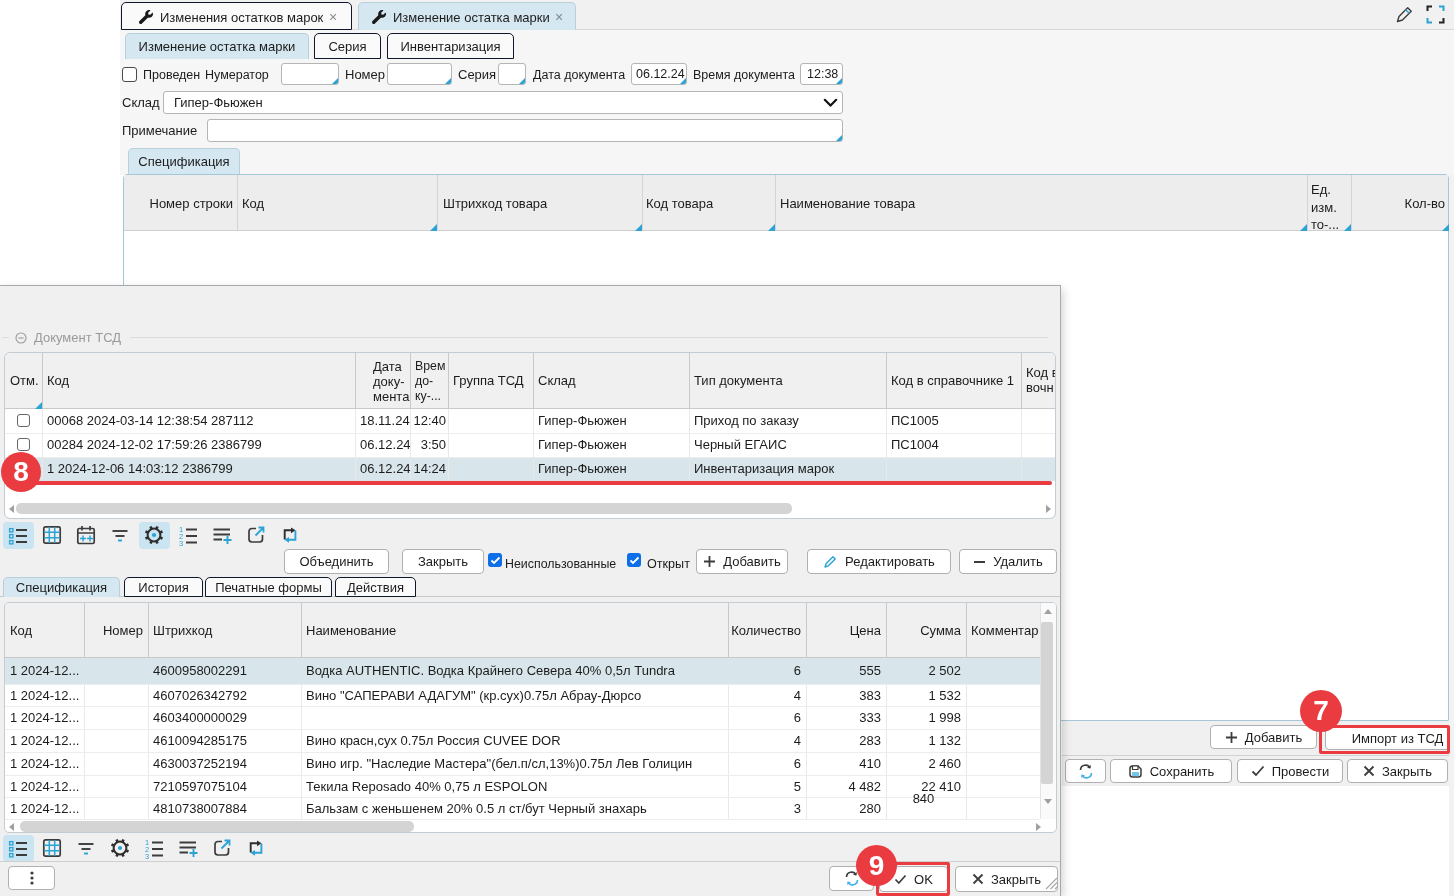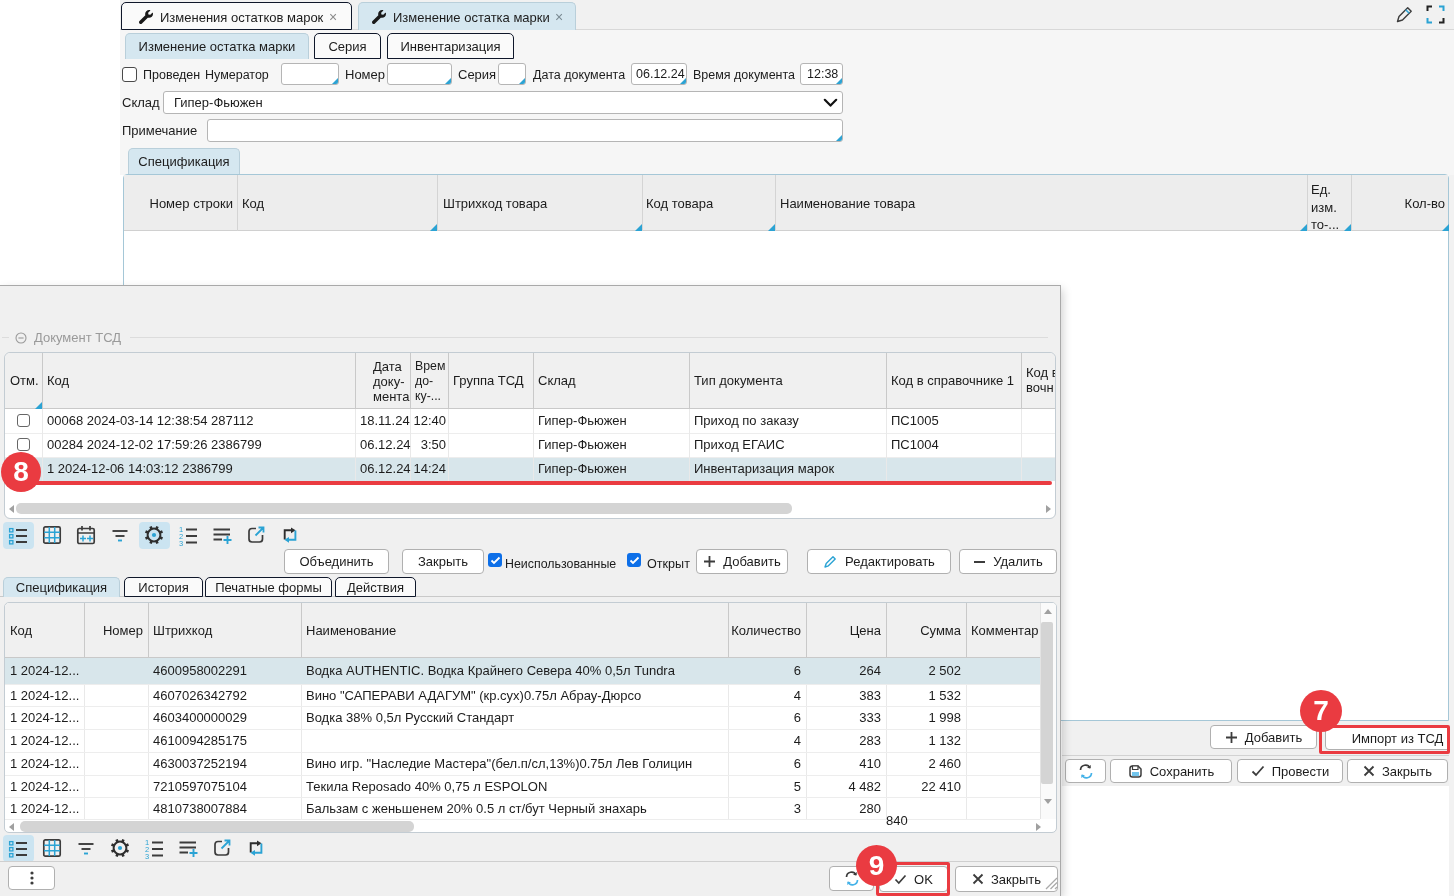--- a/index.html
+++ b/index.html
@@ -182,21 +182,21 @@
   <div class="txt" style="left:42px;top:60px">00068 2024-03-14 12:38:54 287112</div>
   <div class="txt" style="left:355px;top:60px">18.11.24</div>
   <div class="txt" style="left:405px;top:60px;width:36px;text-align:right">12:40</div>
   <div class="txt" style="left:533px;top:60px">Гипер-Фьюжен</div>
   <div class="txt" style="left:689px;top:60px">Приход по заказу</div>
   <div class="txt" style="left:886px;top:60px">ПС1005</div>
   <div class="txt" style="left:42px;top:84px">00284 2024-12-02 17:59:26 2386799</div>
   <div class="txt" style="left:355px;top:84px">06.12.24</div>
   <div class="txt" style="left:405px;top:84px;width:36px;text-align:right">3:50</div>
   <div class="txt" style="left:533px;top:84px">Гипер-Фьюжен</div>
-  <div class="txt" style="left:689px;top:84px">Приход ЕГАИС</div>
+  <div class="txt" style="left:689px;top:84px">Черный ЕГАИС</div>
   <div class="txt" style="left:886px;top:84px">ПС1004</div>
   <div class="txt" style="left:42px;top:108px">1 2024-12-06 14:03:12 2386799</div>
   <div class="txt" style="left:355px;top:108px">06.12.24</div>
   <div class="txt" style="left:405px;top:108px;width:36px;text-align:right">14:24</div>
   <div class="txt" style="left:533px;top:108px">Гипер-Фьюжен</div>
   <div class="txt" style="left:689px;top:108px">Инвентаризация марок</div>
 
   <div class="arl" style="left:4px;top:152px"></div>
   <div class="thumb" style="left:11px;top:150px;width:776px;height:11px"></div>
   <div class="arr" style="left:1041px;top:152px"></div>
@@ -303,39 +303,39 @@
   <div class="txt" style="left:723px;top:20px;width:73px;text-align:right">Количество</div>
   <div class="txt" style="left:801px;top:20px;width:75px;text-align:right">Цена</div>
   <div class="txt" style="left:881px;top:20px;width:75px;text-align:right">Сумма</div>
   <div class="txt" style="left:966px;top:20px">Комментар</div>
   <div class="ab" style="left:0;top:55px;width:1035px;height:26px;background:#d8e6eb"></div>
   <div class="hsep" style="left:0;top:81px;width:1035px;background:#ededed"></div>
   <div class="txt" style="left:5px;top:60px;width:71px;overflow:hidden">1 2024-12...</div>
   <div class="txt" style="left:148px;top:60px">4600958002291</div>
   <div class="txt" style="left:301px;top:60px;width:420px;overflow:hidden">Водка AUTHENTIC. Водка Крайнего Севера 40% 0,5л Tundra</div>
   <div class="txt" style="left:723px;top:60px;width:73px;text-align:right">6</div>
-  <div class="txt" style="left:801px;top:60px;width:75px;text-align:right">264</div>
+  <div class="txt" style="left:801px;top:60px;width:75px;text-align:right">555</div>
   <div class="txt" style="left:881px;top:60px;width:75px;text-align:right">2 502</div>
   <div class="hsep" style="left:0;top:103px;width:1035px;background:#ededed"></div>
   <div class="txt" style="left:5px;top:85px;width:71px;overflow:hidden">1 2024-12...</div>
   <div class="txt" style="left:148px;top:85px">4607026342792</div>
   <div class="txt" style="left:301px;top:85px;width:420px;overflow:hidden">Вино "САПЕРАВИ АДАГУМ" (кр.сух)0.75л Абрау-Дюрсо</div>
   <div class="txt" style="left:723px;top:85px;width:73px;text-align:right">4</div>
   <div class="txt" style="left:801px;top:85px;width:75px;text-align:right">383</div>
   <div class="txt" style="left:881px;top:85px;width:75px;text-align:right">1 532</div>
   <div class="hsep" style="left:0;top:126px;width:1035px;background:#ededed"></div>
   <div class="txt" style="left:5px;top:107px;width:71px;overflow:hidden">1 2024-12...</div>
   <div class="txt" style="left:148px;top:107px">4603400000029</div>
-  <div class="txt" style="left:301px;top:107px;width:420px;overflow:hidden">Водка 38% 0,5л Русский Стандарт</div>
   <div class="txt" style="left:723px;top:107px;width:73px;text-align:right">6</div>
   <div class="txt" style="left:801px;top:107px;width:75px;text-align:right">333</div>
   <div class="txt" style="left:881px;top:107px;width:75px;text-align:right">1 998</div>
   <div class="hsep" style="left:0;top:149px;width:1035px;background:#ededed"></div>
   <div class="txt" style="left:5px;top:130px;width:71px;overflow:hidden">1 2024-12...</div>
   <div class="txt" style="left:148px;top:130px">4610094285175</div>
+  <div class="txt" style="left:301px;top:130px;width:420px;overflow:hidden">Вино красн,сух 0.75л Россия CUVEE DOR</div>
   <div class="txt" style="left:723px;top:130px;width:73px;text-align:right">4</div>
   <div class="txt" style="left:801px;top:130px;width:75px;text-align:right">283</div>
   <div class="txt" style="left:881px;top:130px;width:75px;text-align:right">1 132</div>
   <div class="hsep" style="left:0;top:172px;width:1035px;background:#ededed"></div>
   <div class="txt" style="left:5px;top:153px;width:71px;overflow:hidden">1 2024-12...</div>
   <div class="txt" style="left:148px;top:153px">4630037252194</div>
   <div class="txt" style="left:301px;top:153px;width:420px;overflow:hidden">Вино игр. "Наследие Мастера"(бел.п/сл,13%)0.75л Лев Голицин</div>
   <div class="txt" style="left:723px;top:153px;width:73px;text-align:right">6</div>
   <div class="txt" style="left:801px;top:153px;width:75px;text-align:right">410</div>
   <div class="txt" style="left:881px;top:153px;width:75px;text-align:right">2 460</div>
@@ -345,21 +345,21 @@
   <div class="txt" style="left:301px;top:176px;width:420px;overflow:hidden">Текила Reposado 40% 0,75 л ESPOLON</div>
   <div class="txt" style="left:723px;top:176px;width:73px;text-align:right">5</div>
   <div class="txt" style="left:801px;top:176px;width:75px;text-align:right">4 482</div>
   <div class="txt" style="left:881px;top:176px;width:75px;text-align:right">22 410</div>
   <div class="hsep" style="left:0;top:216px;width:1035px;background:#ededed"></div>
   <div class="txt" style="left:5px;top:198px;width:71px;overflow:hidden">1 2024-12...</div>
   <div class="txt" style="left:148px;top:198px">4810738007884</div>
   <div class="txt" style="left:301px;top:198px;width:420px;overflow:hidden">Бальзам с женьшенем 20% 0.5 л ст/бут Черный знахарь</div>
   <div class="txt" style="left:723px;top:198px;width:73px;text-align:right">3</div>
   <div class="txt" style="left:801px;top:198px;width:75px;text-align:right">280</div>
-  <div class="txt" style="left:881px;top:210px;width:75px;text-align:left">840</div>
+  <div class="txt" style="left:881px;top:188px;width:75px;text-align:center">840</div>
 
   <div class="arl" style="left:4px;top:220px"></div>
   <div class="thumb" style="left:15px;top:218px;width:394px;height:11px"></div>
   <div class="arr" style="left:1031px;top:220px"></div>
 
   <div class="ab" style="left:1035px;top:0;width:16px;height:216px;background:#fafafa;border-left:1px solid #e3e3e3"></div>
   <div class="aru" style="left:1039px;top:6px"></div>
   <div class="thumb" style="left:1036px;top:19px;width:12px;height:162px;border-radius:2px"></div>
   <div class="ard" style="left:1039px;top:196px"></div>
  </div>

